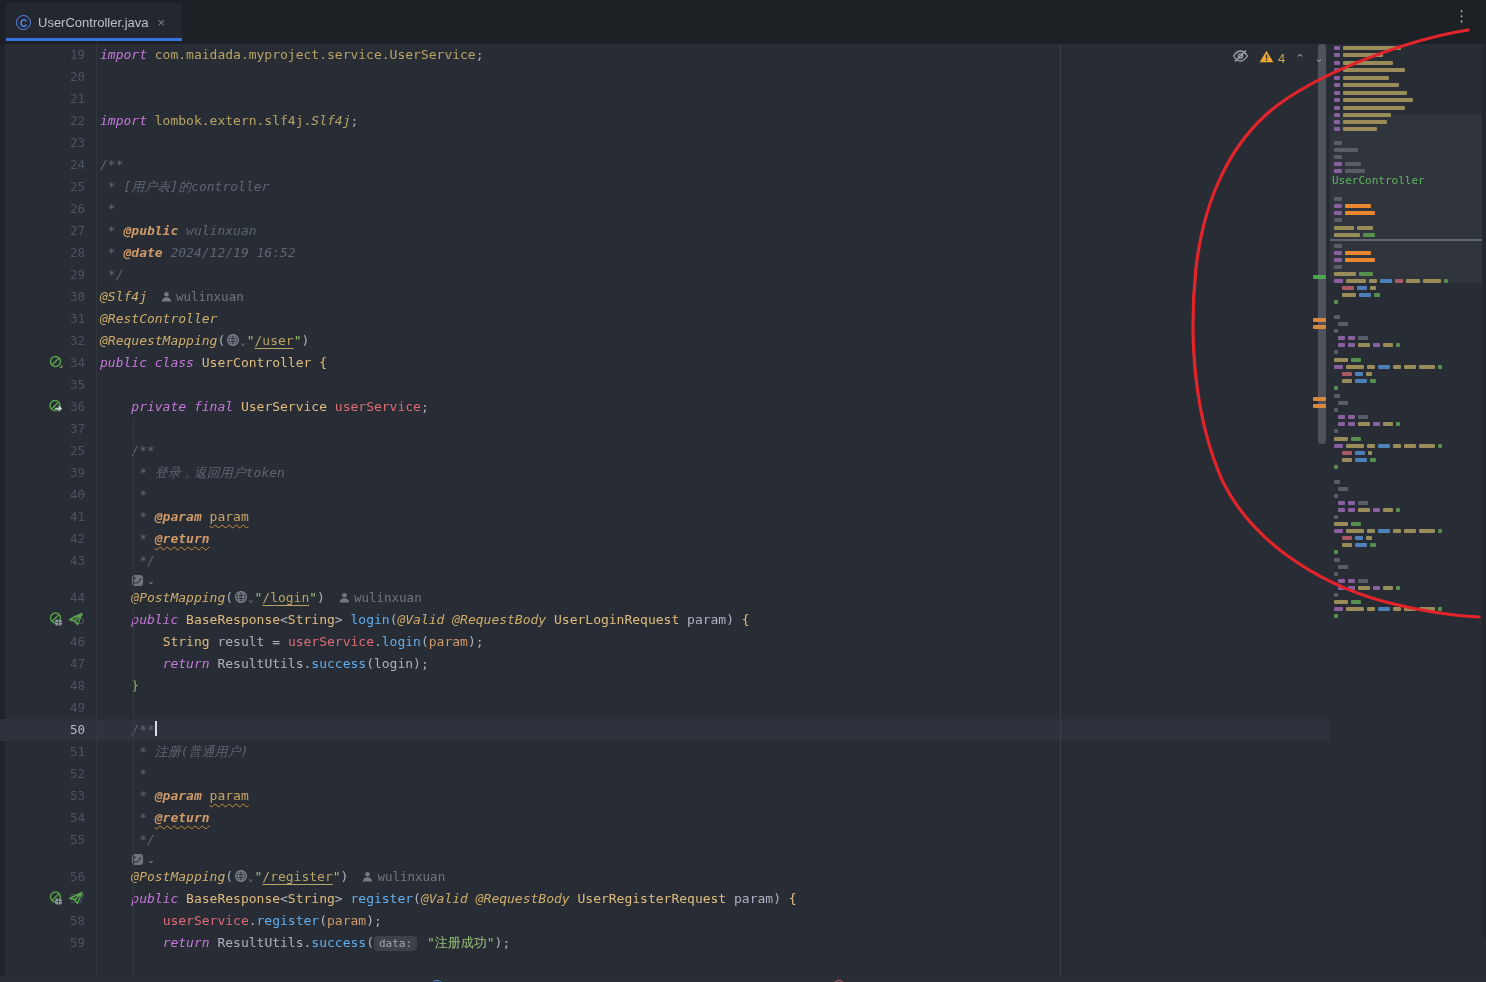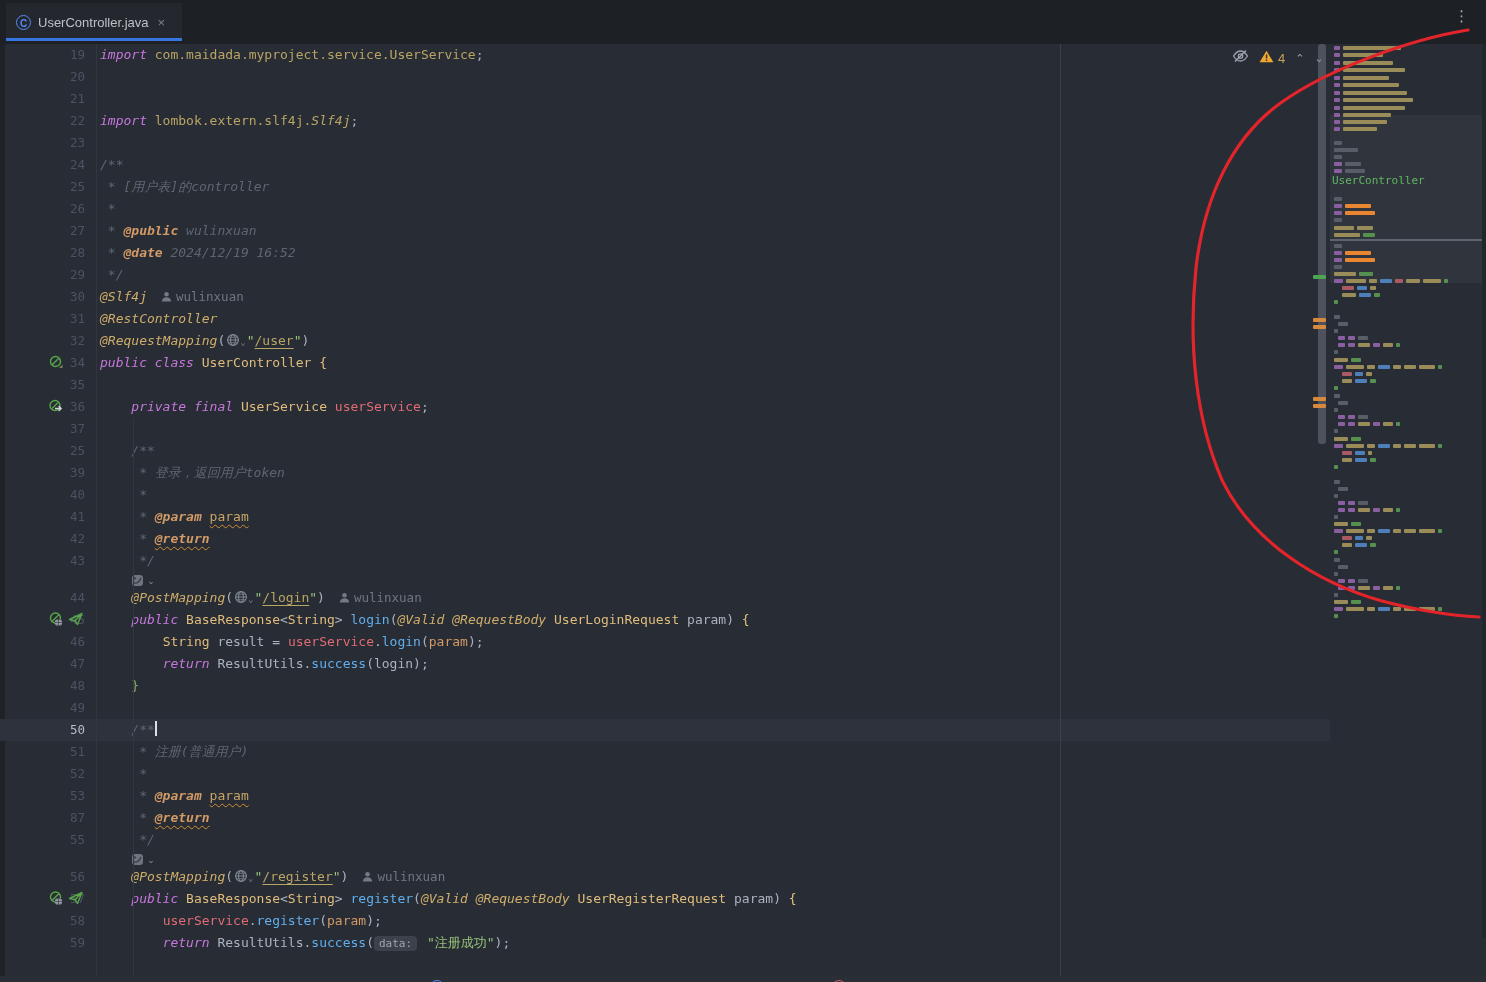--- a/index.html
+++ b/index.html
@@ -279,21 +279,21 @@
         </div>
         <div class="row">
           <span class="ln">52</span>
           <pre class="code">    <span class="tk-cmt"> *</span></pre>
         </div>
         <div class="row">
           <span class="ln">53</span>
           <pre class="code">    <span class="tk-cmt"> * </span><span class="tk-tag">@param</span><span class="tk-cmt"> </span><span class="tk-pw">param</span></pre>
         </div>
         <div class="row">
-          <span class="ln">87</span>
+          <span class="ln">54</span>
           <pre class="code">    <span class="tk-cmt"> * </span><span class="tk-tagw">@return</span></pre>
         </div>
         <div class="row">
           <span class="ln">55</span>
           <pre class="code">    <span class="tk-cmt"> */</span></pre>
         </div>
         <div class="row inlay">
           <span style="position: absolute; left: 131.32px; top: 1px;"><svg width="13" height="13" viewBox="0 0 13 13">
               <rect x="1" y="1" width="11" height="11" rx="3" fill="#6e747d"></rect>
               <path d="M3 9 C5 9.5 8 8.5 10 4" stroke="#3a3e45" stroke-width="1.4" fill="none"></path>

